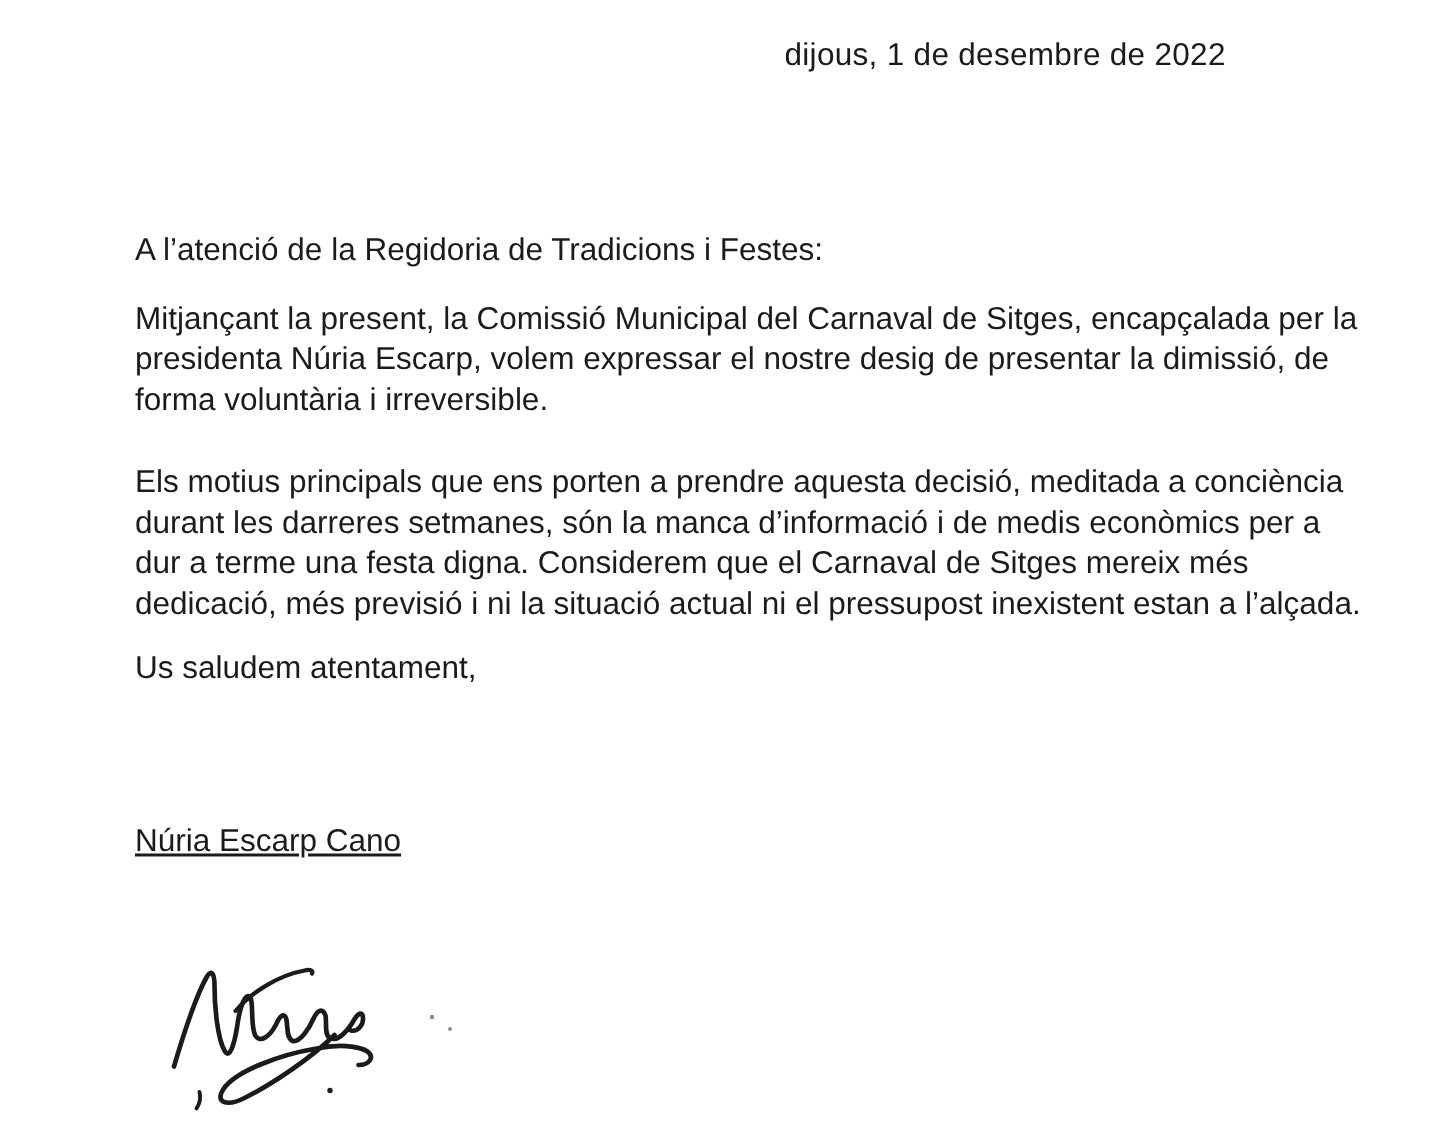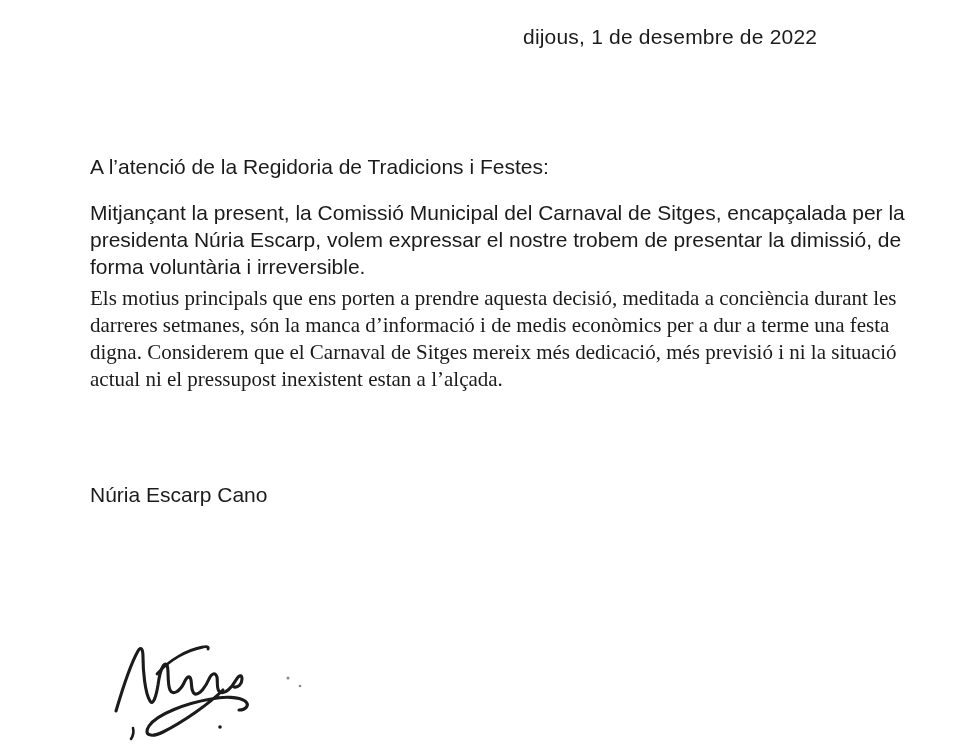--- a/index.html
+++ b/index.html
@@ -26,28 +26,28 @@
     white-space: nowrap;
   }
   .salutation {
     margin-top: 103px;
   }
   .body-paragraph {
     margin-top: 19px;
     max-width: 818px;
   }
   .body-paragraph + .body-paragraph {
-    margin-top: 5px;
-    font-family: Liberation Serif, serif;
+    margin-top: 28px;
   }
   .closing-line {
     margin-top: 16px;
   }
   .signer-name {
     margin-top: 88px;
+    text-decoration: underline;
   }
   .signature-wrap {
     position: absolute;
     left: 103px;
     top: 640px;
     width: 225px;
     height: 110px;
   }
   .signature-wrap svg {
     display: block;
@@ -57,25 +57,26 @@
 </style>
 </head>
 <body>
 
 <div class="letter">
 
   <div class="date-line">dijous, 1 de desembre de 2022</div>
 
   <div class="salutation">A l’atenció de la Regidoria de Tradicions i Festes:</div>
 
-  <div class="body-paragraph">Mitjançant la present, la Comissió Municipal del Carnaval de Sitges, encapçalada per la presidenta Núria Escarp, volem expressar el nostre trobem de presentar la dimissió, de forma voluntària i irreversible.</div>
+  <div class="body-paragraph">Mitjançant la present, la Comissió Municipal del Carnaval de Sitges, encapçalada per la presidenta Núria Escarp, volem expressar el nostre desig de presentar la dimissió, de forma voluntària i irreversible.</div>
 
   <div class="body-paragraph">Els motius principals que ens porten a prendre aquesta decisió, meditada a conciència durant les darreres setmanes, són la manca d’informació i de medis econòmics per a dur a terme una festa digna. Considerem que el Carnaval de Sitges mereix més dedicació, més previsió i ni la situació actual ni el pressupost inexistent estan a l’alçada.</div>
 
 
+  <div class="closing-line">Us saludem atentament,</div>
 
   <div class="signer-name">Núria Escarp Cano</div>
 
   <div class="signature-wrap">
     <svg viewBox="0 0 225 110" xmlns="http://www.w3.org/2000/svg" fill="none" stroke="#1b1b1b" stroke-width="3.1" stroke-linecap="round" stroke-linejoin="round">
 
       <path d="M13 71
         C18 54 27 25 35 11
         C38 6 40 9 40 17
         C40 31 42 53 47 61

